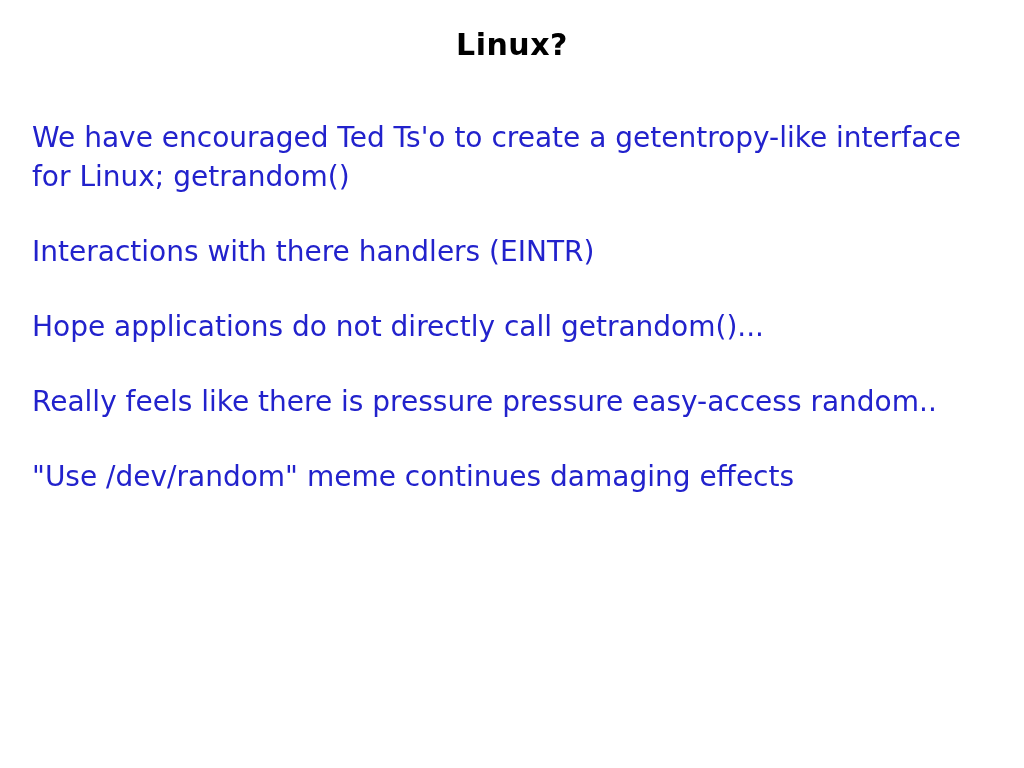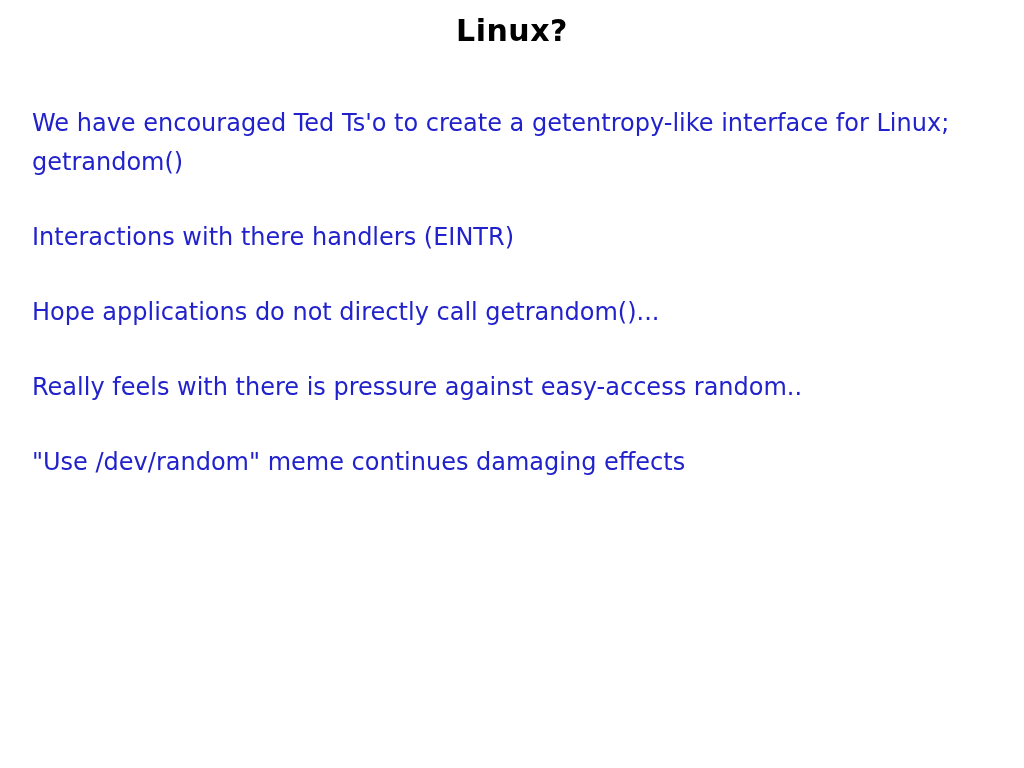--- a/index.html
+++ b/index.html
@@ -13,34 +13,34 @@
     overflow: hidden;
     font-family: "DejaVu Sans", sans-serif;
   }
   .slide {
     width: 1024px;
     height: 768px;
     position: relative;
   }
   .slide-title {
     margin: 0;
-    padding-top: 13px;
+    padding-top: 27px;
     text-align: center;
     font-size: 30px;
     font-weight: bold;
     color: var(--title-text, #000000);
     letter-spacing: 0.5px;
   }
   .slide-body {
     margin: 56px 30px 0 32px;
     max-width: 950px;
   }
   .slide-body p {
     margin: 0 0 36px 0;
-    font-size: 24px;
+    font-size: 28px;
     line-height: 39px;
     color: var(--body-text, #2222cc);
   }
   .slide-body p.gap-above {
     margin-top: 81px;
   }
 </style>
 </head>
 <body>
 
@@ -49,17 +49,17 @@
 
   <div class="slide-body">
     <p>We have encouraged Ted Ts'o to create a getentropy-like interface for Linux; getrandom()</p>
 
 
     <p>Interactions with there handlers (EINTR)</p>
 
     <p>Hope applications do not directly call getrandom()...</p>
 
 
-    <p>Really feels with there is pressure against easy-access random..</p>
+    <p>Really feels like there is pressure pressure easy-access random..</p>
 
     <p>"Use /dev/random" meme continues damaging effects</p>
   </div>
 </div>
 
 </body></html>

